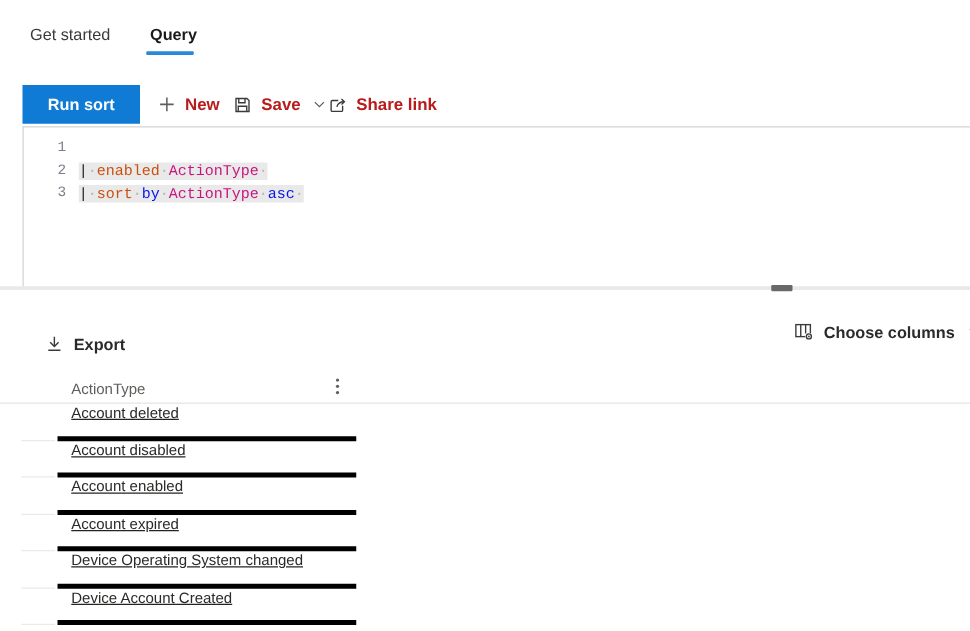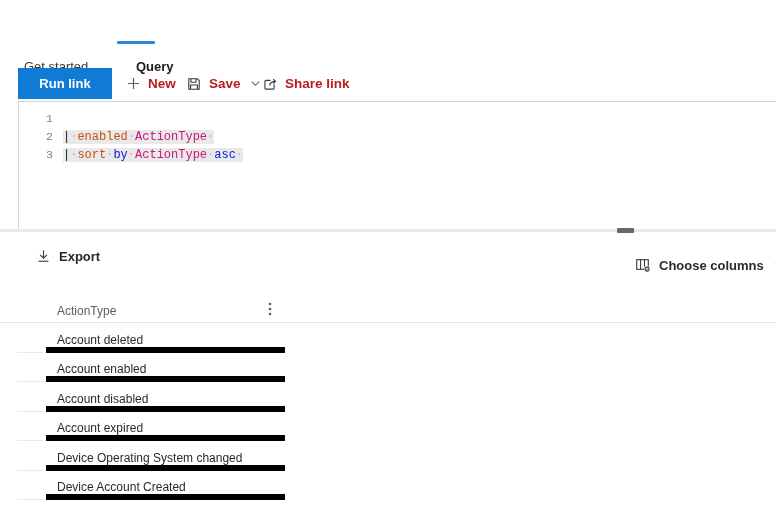--- a/index.html
+++ b/index.html
@@ -5,21 +5,21 @@
   * { margin:0; padding:0; box-sizing:border-box; }
   html,body { background:#fff; }
   body {
     width:776px; height:505px; position:relative; overflow:hidden;
     font-family:"Liberation Sans", sans-serif; color:#252423;
     -webkit-font-smoothing:antialiased;
   }
   .abs { position:absolute; }
 
   
-  .tab { font-size:13px; color:#3b3a39; cursor:pointer;margin-top:39px; }
+  .tab { font-size:13px; color:#3b3a39; cursor:pointer; }
   .tab.active { font-weight:700; color:#1b1a19; }
   .tab-underline { height:3px; background:var(--accent,#2b88d8); border-radius:1px; }
 
   
   .run-btn {
     left:18px; top:68px; width:94px; height:31px;
     background:var(--accent-strong,#0f7bd4); color:#fff; font-size:13px; font-weight:700;
     display:flex; align-items:center; justify-content:center; cursor:pointer;
     border:none; font-family:inherit;
   }
@@ -57,34 +57,34 @@
   
   .res-item { display:flex; align-items:center; gap:8px; cursor:pointer; }
   .res-label { font-size:13px; font-weight:600; color:#2b2a29; white-space:nowrap; }
 
   
   .thead-label { font-size:12px; color:#605e5c; }
   .thead-border { left:0; top:322px; width:776px; height:1px; background:#e7e5e3; }
   .kebab { cursor:pointer; display:flex; }
   .t-row { position:relative; width:776px; height:29.5px; cursor:pointer; }
   .t-cell-a { position:absolute; left:17px; top:0; width:27px; height:100%; border-bottom:1px solid #eceae8; }
-  .t-cell-b { position:absolute; left:46px; top:0; width:239px; height:100%; border-bottom:6px solid #000000;
-              display:flex; align-items:flex-end; padding-left:11px; }
+  .t-cell-b { position:absolute; left:46px; top:0; width:239px; height:100%; border-bottom:4px solid #000000;
+              display:flex; align-items:flex-start; padding-left:11px;text-decoration:underline; }
   .t-label { font-size:12px; color:#2b2a29; white-space:nowrap; }
 
   svg { display:block; }
 </style>
 </head>
 <body>
 
 <div class="abs tab" style="left:24px; top:20px;">Get started</div>
-<div class="abs tab active" style="left:136px; top:20px;">Query</div>
+<div class="abs tab active" style="left:120px; top:20px;">Query</div>
 <div class="abs tab-underline" style="left:117px; top:41px; width:38px;"></div>
 
-<button class="abs run-btn">Run link</button>
+<button class="abs run-btn">Run sort</button>
 
 <div class="abs tb-item" style="left:126px;">
   <span class="tb-icon">
     <svg width="15" height="15" viewBox="0 0 16 16">
         <path d="M8 2.2v11.6M2.2 8h11.6" stroke="#605e5c" stroke-width="1.3" fill="none"></path>
       </svg>
   </span>
   <span class="tb-label">New</span>
 </div>
 
@@ -119,21 +119,21 @@
   <div id="editor-lines">
       <div class="code-line"><span class="gutter">1</span></div>
       <div class="code-line"><span class="gutter">2</span><span><span class="line-sel"><span class="tok-pipe">|</span><span class="tok-space">·</span><span class="tok-operator">enabled</span><span class="tok-space">·</span><span class="tok-column">ActionType</span><span class="ws-dot">·</span></span></span></div>
       <div class="code-line"><span class="gutter">3</span><span><span class="line-sel"><span class="tok-pipe">|</span><span class="tok-space">·</span><span class="tok-operator">sort</span><span class="tok-space">·</span><span class="tok-keyword">by</span><span class="tok-space">·</span><span class="tok-column">ActionType</span><span class="tok-space">·</span><span class="tok-keyword">asc</span><span class="ws-dot">·</span></span></span></div>
     </div>
 </div>
 
 <div class="abs splitter"></div>
 <div class="abs splitter-handle"></div>
 
-<div class="abs res-item" style="left:36px; top:245px; height:22px;">
+<div class="abs res-item" style="left:36px; top:264px; height:22px;">
   <span>
     <svg width="15" height="16" viewBox="0 0 16 16" fill="none" stroke="#3b3a39" stroke-width="1.2">
       <path d="M8 2v8.2"></path>
         <path d="M4.4 6.8L8 10.4l3.6-3.6"></path>
         <path d="M2.8 13.6h10.4"></path>
     </svg>
   </span>
   <span class="res-label">Export</span>
 </div>
 
@@ -168,32 +168,32 @@
 <div class="abs" style="left:0; top:323px; width:776px;" id="table-rows">
     <div class="t-row">
       <span class="t-cell-a"></span>
       <span class="t-cell-b">
         <span class="t-label">Account deleted</span>
       </span>
     </div>
     <div class="t-row">
       <span class="t-cell-a"></span>
       <span class="t-cell-b">
+        <span class="t-label">Account disabled</span>
+      </span>
+    </div>
+    <div class="t-row">
+      <span class="t-cell-a"></span>
+      <span class="t-cell-b">
         <span class="t-label">Account enabled</span>
       </span>
     </div>
     <div class="t-row">
       <span class="t-cell-a"></span>
       <span class="t-cell-b">
-        <span class="t-label">Account disabled</span>
-      </span>
-    </div>
-    <div class="t-row">
-      <span class="t-cell-a"></span>
-      <span class="t-cell-b">
         <span class="t-label">Account expired</span>
       </span>
     </div>
     <div class="t-row">
       <span class="t-cell-a"></span>
       <span class="t-cell-b">
         <span class="t-label">Device Operating System changed</span>
       </span>
     </div>
     <div class="t-row">

